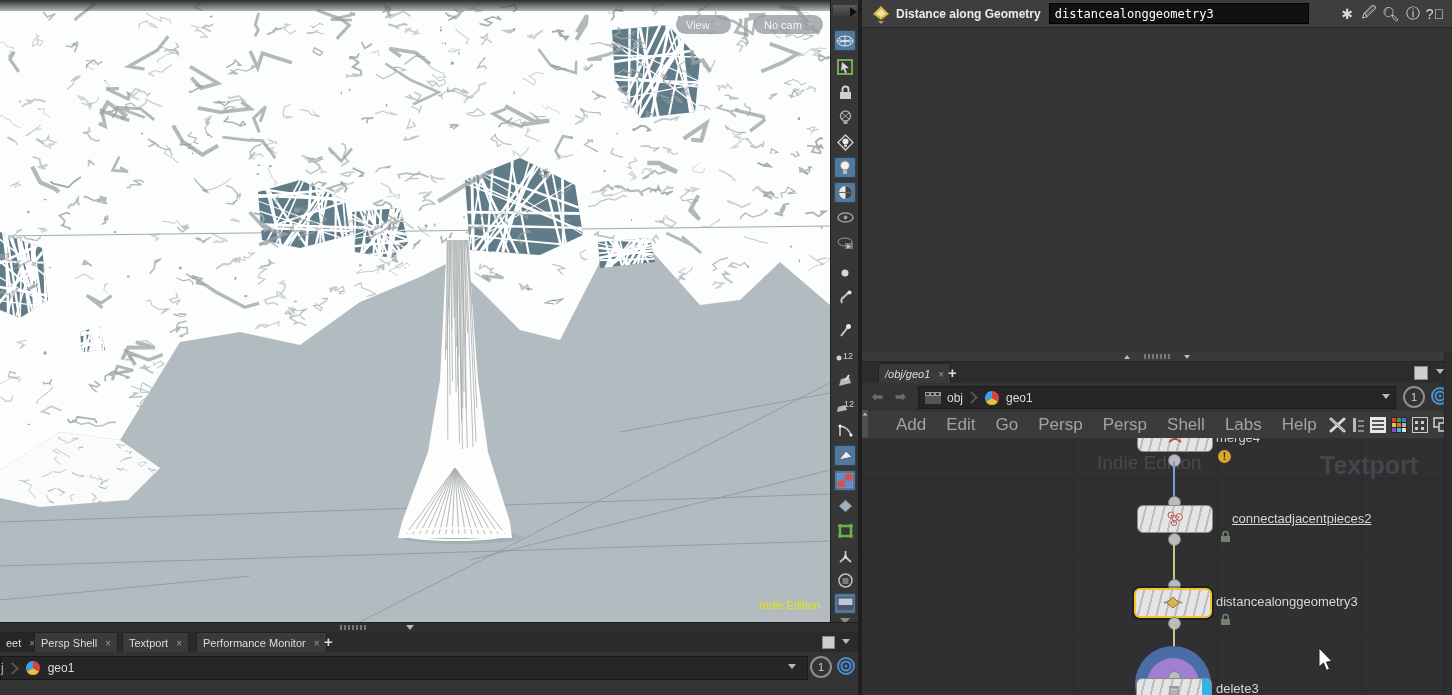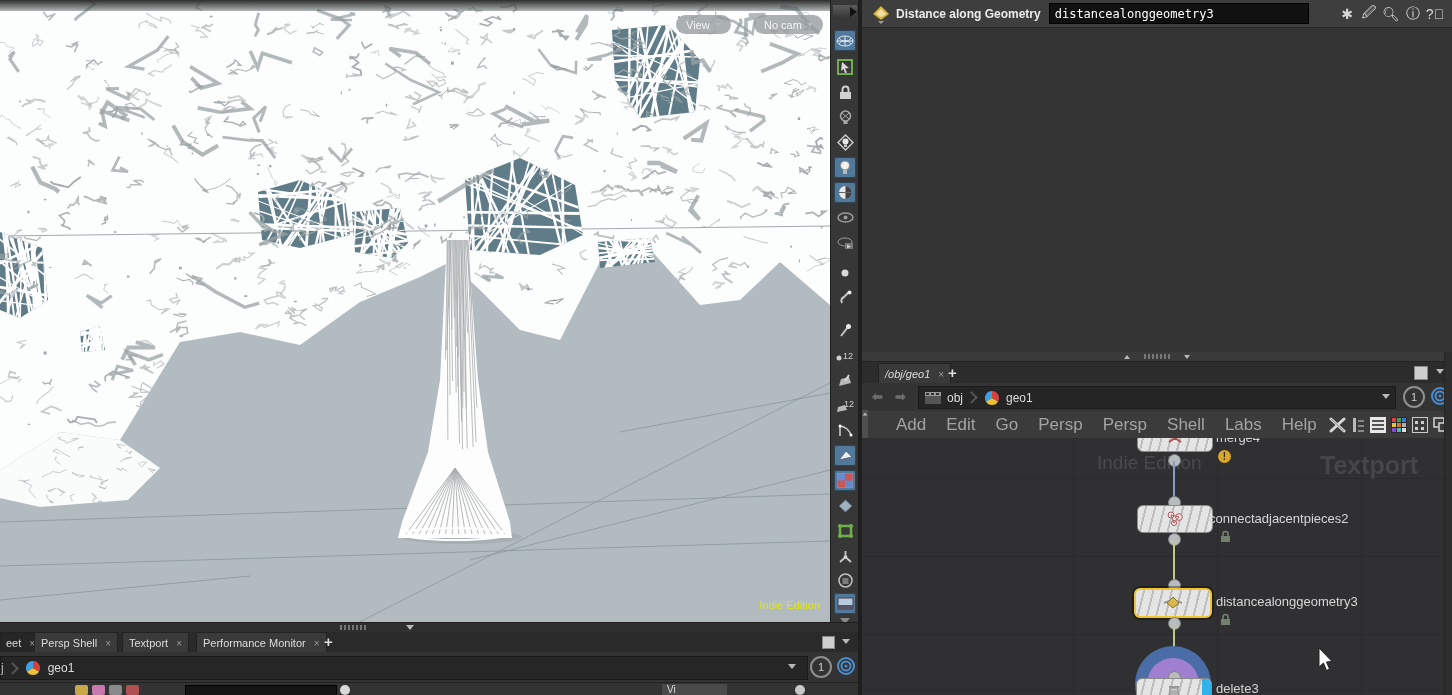--- a/index.html
+++ b/index.html
@@ -1185,21 +1185,21 @@
 
     <div class="ndot" style="left:306px;top:58px;"></div>
     <div class="node-body" style="left:275px;top:67px;">
       <svg width="18" height="16">
           <circle cx="5" cy="4" r="3" fill="#f0dddd" stroke="#b06060"></circle>
           <circle cx="13" cy="6" r="3.4" fill="#f0dddd" stroke="#b06060"></circle>
           <circle cx="8" cy="12" r="2.6" fill="#f0dddd" stroke="#b06060"></circle>
           <path d="M5,4 L13,6 L8,12 Z" fill="none" stroke="#b06060"></path>
         </svg>
     </div>
-    <div class="node-label" style="left:347px;top:73px;">connectadjacentpieces2</div>
+    <div class="node-label" style="left:370px;top:73px;text-decoration:underline;">connectadjacentpieces2</div>
     <svg class="locki" style="left:358px;top:92px" width="11" height="13">
       <rect x="1" y="6" width="9" height="6" fill="#74806e"></rect>
         <path d="M3,6 V4 a2.5,2.5 0 0 1 5,0 V6" fill="none" stroke="#74806e" stroke-width="1.6"></path>
     </svg>
     <div class="ndot" style="left:306px;top:95px;"></div>
     <div class="wire" style="left:311px;top:103px;height:42px;background:#c2cb7d;"></div>
 
     <div class="ndot" style="left:306px;top:141px;"></div>
     <div class="node-body selected" style="left:272px;top:150px;">
       <svg width="20" height="14">
@@ -1270,25 +1270,15 @@
     </div>
     <span class="tri-down abs" style="left:788px;top:12px;"></span>
     <div class="badge1 abs" style="left:810px;top:4px;">1</div>
     <svg class="abs" style="left:836px;top:4px" width="20" height="20">
       <circle cx="10" cy="10" r="8" fill="none" stroke="#4a8fd4" stroke-width="2"></circle>
       <circle cx="10" cy="10" r="4.5" fill="none" stroke="#4a8fd4" stroke-width="2"></circle>
       <circle cx="10" cy="10" r="1.5" fill="#4a8fd4"></circle>
     </svg>
   </div>
 
-  <div id="bl-mini" class="abs">
-    <div class="mini-ic" style="left:75px;background:#caa84a"></div>
-    <div class="mini-ic" style="left:92px;background:#c87ab0"></div>
-    <div class="mini-ic" style="left:109px;background:#8a8a8a"></div>
-    <div class="mini-ic" style="left:126px;background:#b05050"></div>
-    <div class="abs" style="left:185px;top:2px;width:150px;height:10px;background:#141414;border:1px solid #000;"></div>
-    <div class="abs" style="left:340px;top:2px;width:10px;height:10px;border-radius:50%;background:#d8d8d8;"></div>
-    <div class="abs" style="left:662px;top:1px;width:60px;height:11px;background:#4a4a4a;color:#ddd;font-size:10px;padding-left:5px;">Vi</div>
-    <div class="abs" style="left:795px;top:2px;width:10px;height:10px;border-radius:50%;background:#c8c8c8;"></div>
-  </div>
 
   <div id="pane-divider" class="abs"></div>
 </div>
 
 </body></html>

